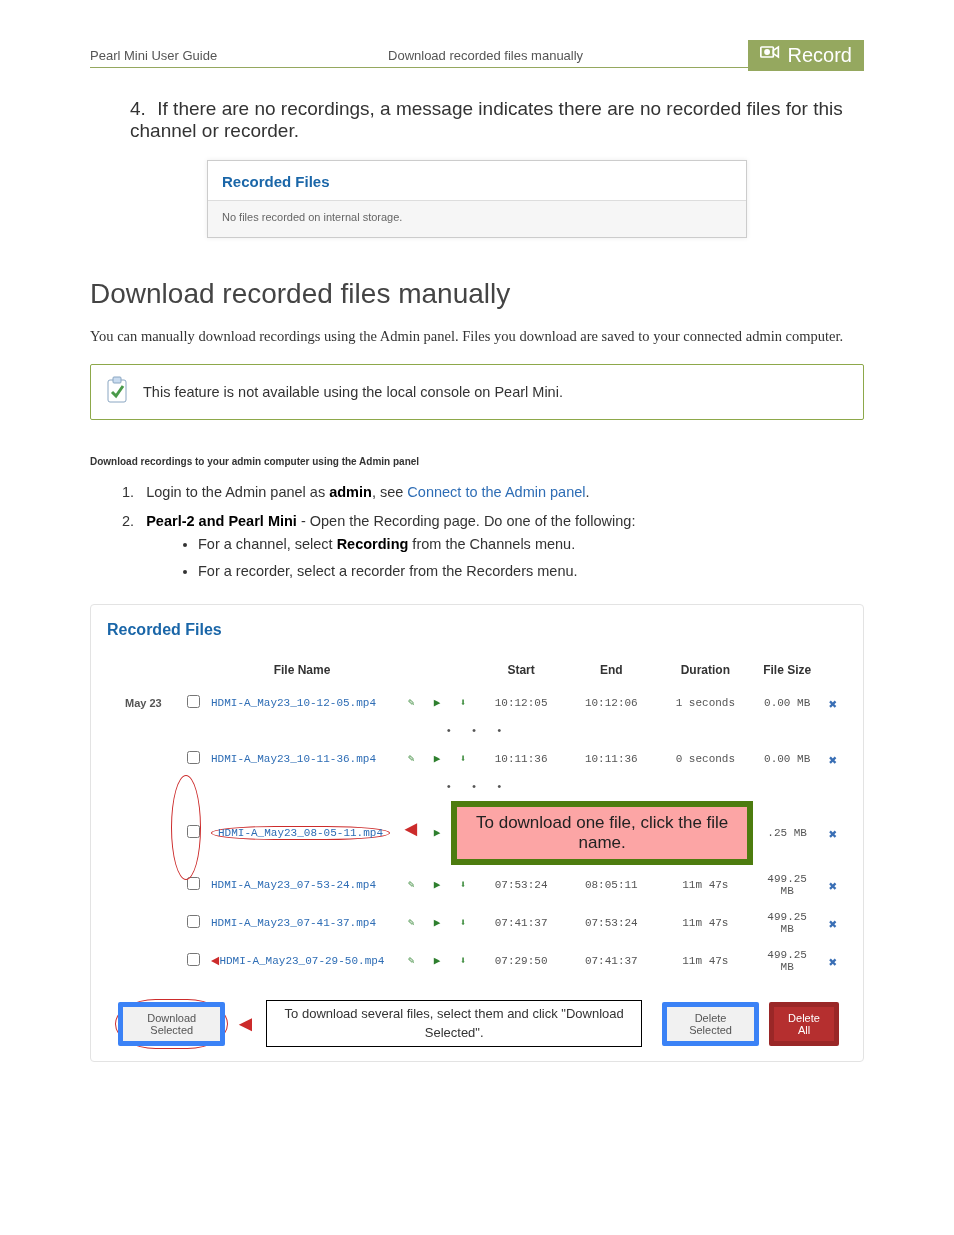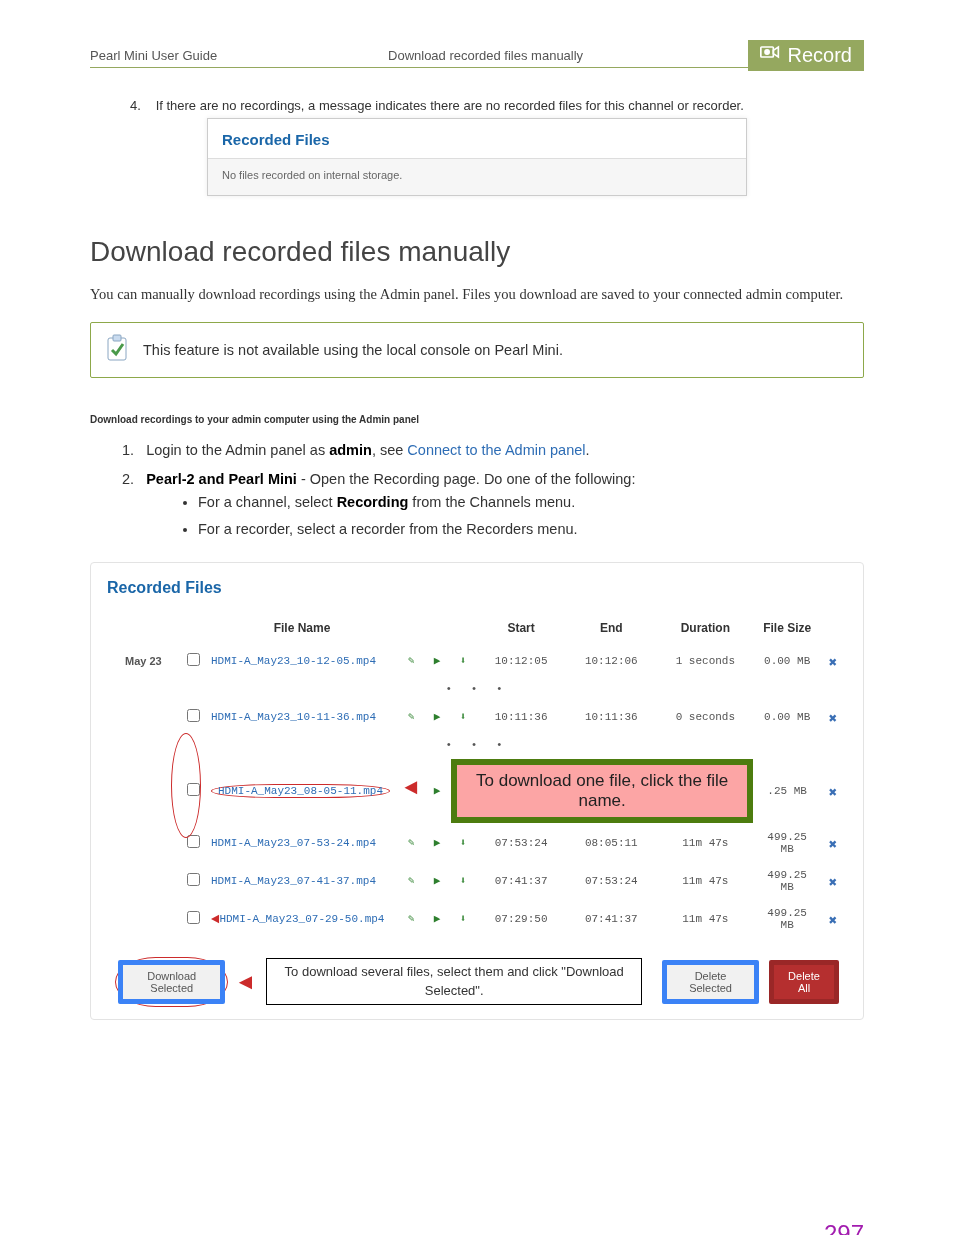--- a/index.html
+++ b/index.html
@@ -3,21 +3,21 @@
 <meta charset="utf-8">
 <style>
   * { box-sizing: border-box; margin: 0; padding: 0; }
   body { background: #ffffff; font-family: Arial, Helvetica, sans-serif; color: #333; width: 954px; margin: 0 auto; }
   .page { padding: 48px 90px 32px; position: relative; }
   .topbar { display: flex; align-items: flex-end; justify-content: space-between; border-bottom: 1px solid #95a85f; padding-bottom: 4px; margin-bottom: 30px; }
   .topbar-left { color: #555; font-size: 13px; }
   .topbar-mid { color: #555; font-size: 13px; }
   .record-badge { background: #95a85f; color: #fff; padding: 4px 12px; font-size: 20px; display: inline-flex; align-items: flex-start; gap: 8px; position: absolute; right: 90px; top: 40px; }
   .record-badge svg { width: 20px; height: 16px; }
-  .ol-item { margin-left: 40px; font-size: 13px; color: #333; margin-bottom: 5px; }
+  .ol-item { margin-left: 40px; font-size: 19px; color: #333; margin-bottom: 18px; }
   .ol-num { display: inline-block; width: 22px; }
   .shot1 { margin: 0 auto 40px; width: 540px; border: 1px solid #ccc; background: #fff; box-shadow: 0 0 5px rgba(0,0,0,0.08); }
   .shot1-head { color: #1a66a8; font-weight: bold; font-size: 15px; padding: 12px 14px 10px; border-bottom: 1px solid #ddd; }
   .shot1-body { background: #f6f6f6; color: #666; font-size: 11px; padding: 10px 14px 14px; }
   h1.section { color: #444; font-size: 28px; font-weight: 400; margin-bottom: 16px; }
   p.lead { font-size: 14.5px; line-height: 1.5; margin-bottom: 16px; font-family: Liberation Serif, serif; }
   .note { border: 1px solid #8da84a; border-radius: 2px; display: flex; align-items: center; gap: 12px; padding: 10px 12px; margin-bottom: 36px; }
   .note .clip { flex: 0 0 auto; }
   .note .txt { font-size: 14.5px; }
   h3.proc { font-size: 10px; font-weight: bold; margin-bottom: 14px; }

